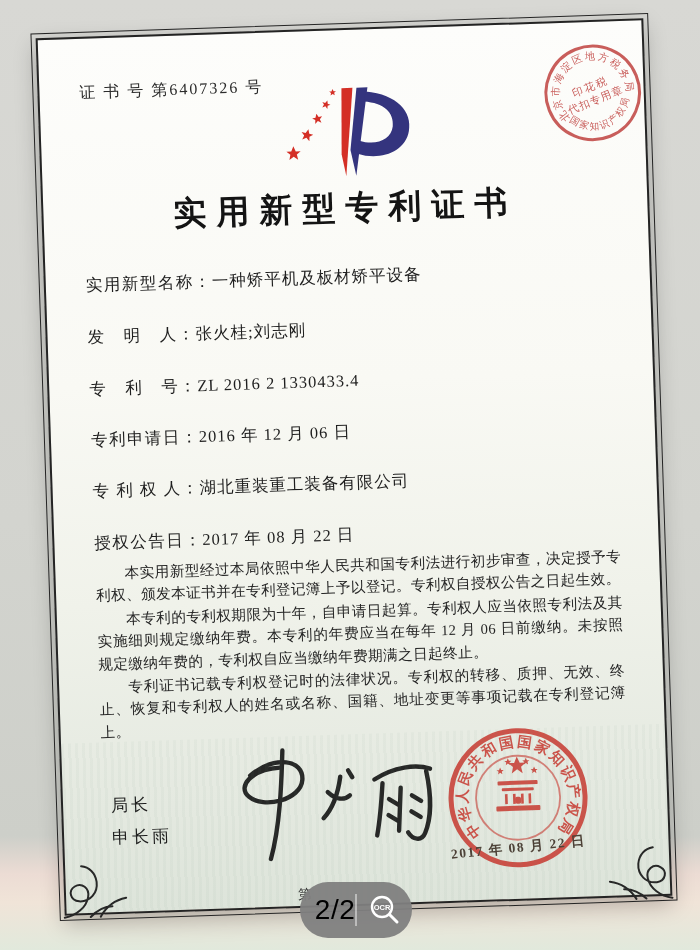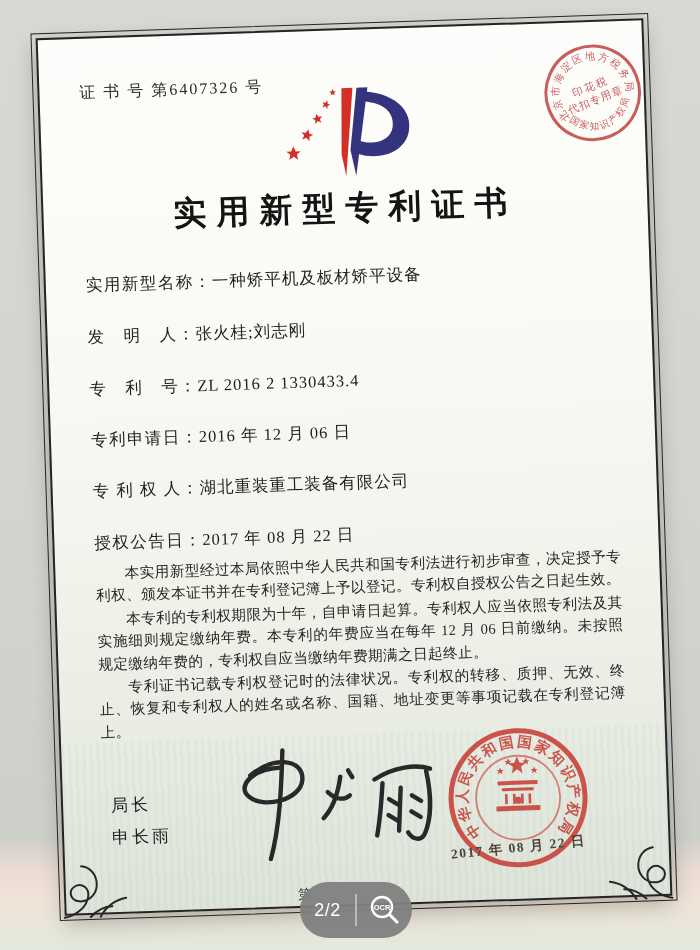--- a/index.html
+++ b/index.html
@@ -41,21 +41,21 @@
   .page-footer{left:232px;top:854px;font-size:13.5px;color:#333;}
   .flourish{width:70px;height:70px;}
   .fl-bl{left:-6px;bottom:-8px;}
   .fl-br{right:-6px;bottom:-8px;transform:scaleX(-1);}
   
   .pill{
     position:absolute;left:300px;top:882px;width:112px;height:56px;border-radius:28px;
     background:rgba(128,128,128,.95);display:flex;align-items:center;justify-content:center;
     gap:0;z-index:5;font-family:"Liberation Sans","DejaVu Sans",sans-serif;
   }
-  .pill .pagenum{color:#ffffff;font-size:18px;flex:1;text-align:center;letter-spacing:.5px;}
+  .pill .pagenum{color:#000000;font-size:28px;flex:1;text-align:right;letter-spacing:.5px;}
   .pill .divider{width:1.5px;height:32px;background:rgba(255,255,255,.45);}
   .pill .ocr{flex:1;display:flex;align-items:flex-start;justify-content:center;cursor:pointer;}
   text{font-family:"Liberation Serif","DejaVu Serif",serif;}
 </style>
 </head>
 <body>
 
 <div class="photo">
 
   <div class="sheet">

